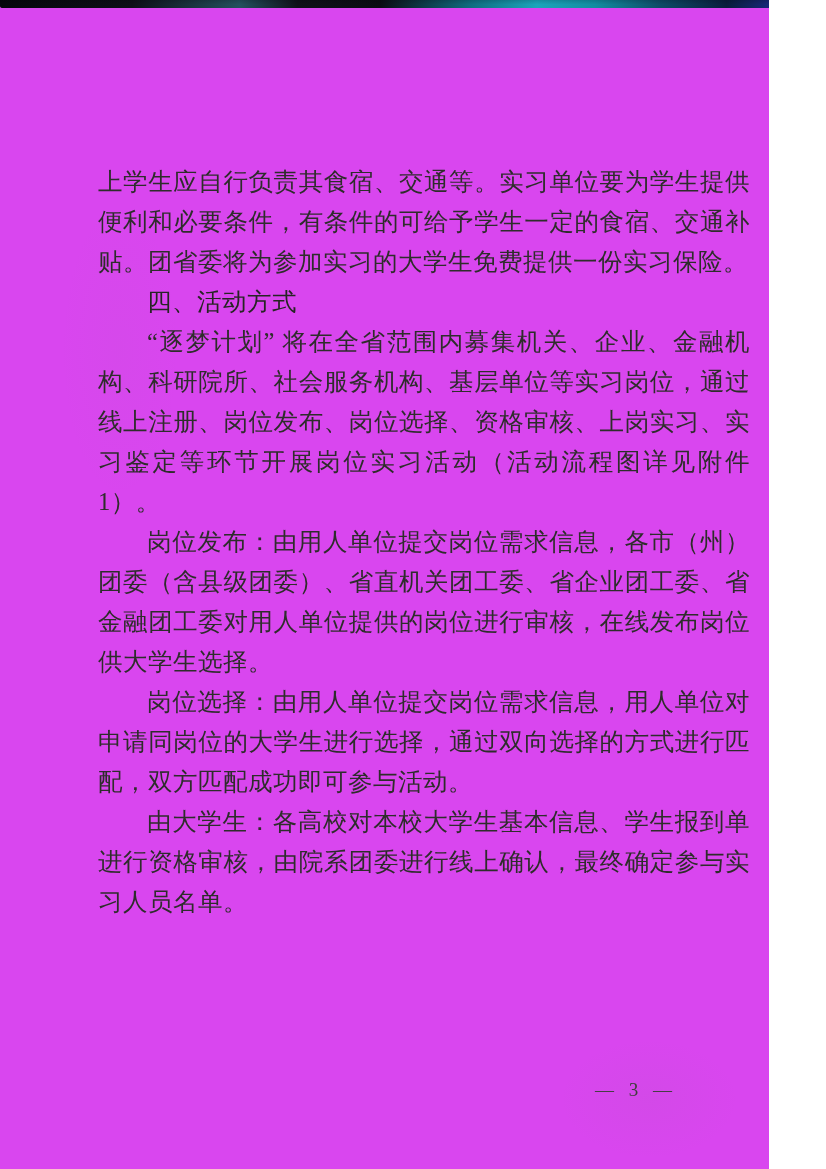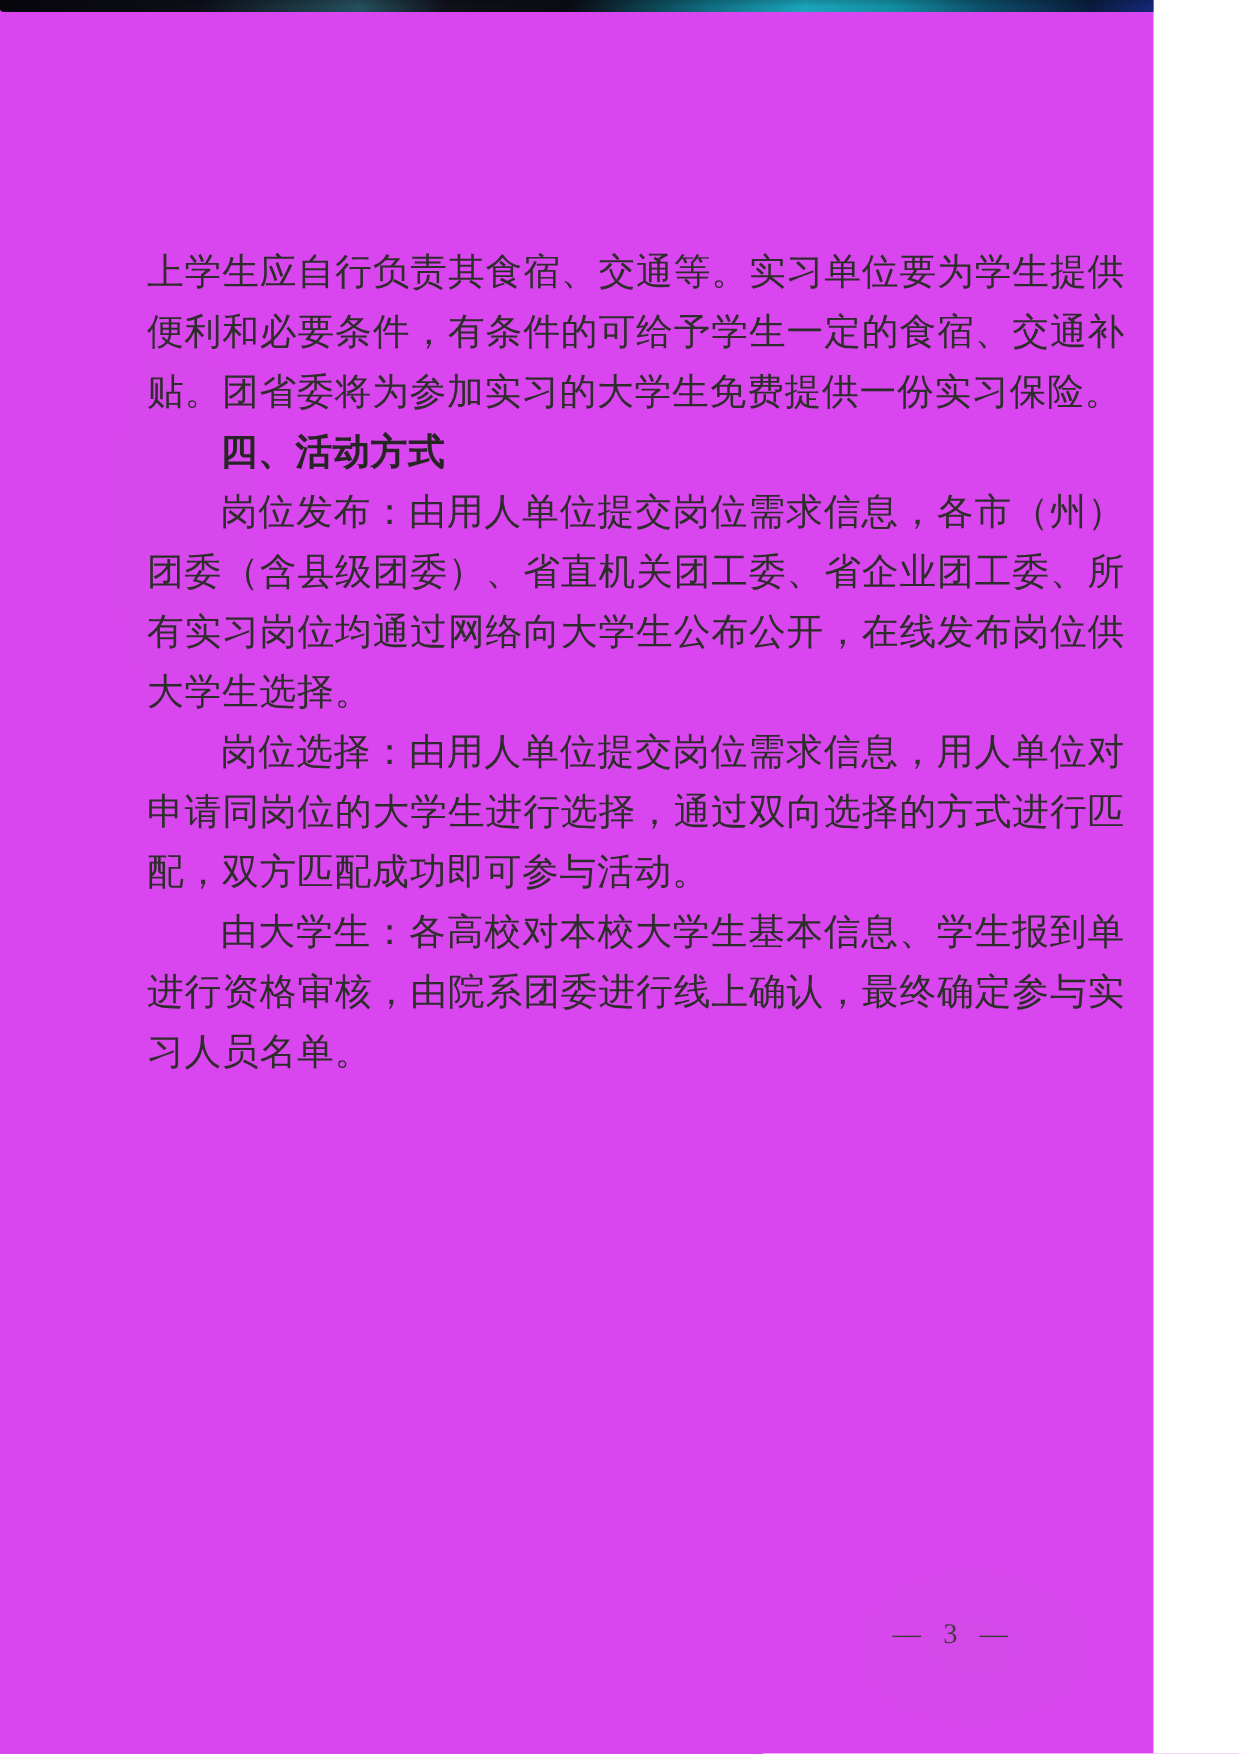--- a/index.html
+++ b/index.html
@@ -67,21 +67,21 @@
     letter-spacing: 0.5px;
   }
   .doc p {
     margin: 0;
   }
   .indent {
     text-indent: 2em;
   }
   .heading {
     font-family: "Liberation Sans", "DejaVu Sans", sans-serif;
-    font-weight: 700;
+    font-weight: 400;
     color: #262523;
   }
   .footer {
     position: absolute;
     top: 1078px;
     right: 97px;
     font-size: 19px;
     line-height: 24px;
     color: #3f3e3c;
     font-family: "Liberation Serif", "DejaVu Serif", serif;
@@ -94,20 +94,21 @@
 
 <div class="page">
 
   <div class="scan-band-top"></div>
   <div class="smudge-a"></div>
   <div class="smudge-b"></div>
 
   <div class="doc">
     <p class="para">上学生应自行负责其食宿、交通等。实习单位要为学生提供便利和必要条件，有条件的可给予学生一定的食宿、交通补贴。团省委将为参加实习的大学生免费提供一份实习保险。</p>
     <p class="para indent heading">四、活动方式</p>
-    <p class="para indent">岗位发布：由用人单位提交岗位需求信息，各市（州）团委（含县级团委）、省直机关团工委、省企业团工委、所有实习岗位均通过网络向大学生公布公开，在线发布岗位供大学生选择。</p>
+    <p class="para indent">“逐梦计划” 将在全省范围内募集机关、企业、金融机构、科研院所、社会服务机构、基层单位等实习岗位，通过线上注册、岗位发布、岗位选择、资格审核、上岗实习、实习鉴定等环节开展岗位实习活动（活动流程图详见附件 1）。</p>
+    <p class="para indent">岗位发布：由用人单位提交岗位需求信息，各市（州）团委（含县级团委）、省直机关团工委、省企业团工委、省金融团工委对用人单位提供的岗位进行审核，在线发布岗位供大学生选择。</p>
     <p class="para indent">岗位选择：由用人单位提交岗位需求信息，用人单位对申请同岗位的大学生进行选择，通过双向选择的方式进行匹配，双方匹配成功即可参与活动。</p>
     <p class="para indent">由大学生：各高校对本校大学生基本信息、学生报到单进行资格审核，由院系团委进行线上确认，最终确定参与实习人员名单。</p>
   </div>
 
   <div class="footer">— 3 —</div>
 
 </div>
 
 </body></html>

